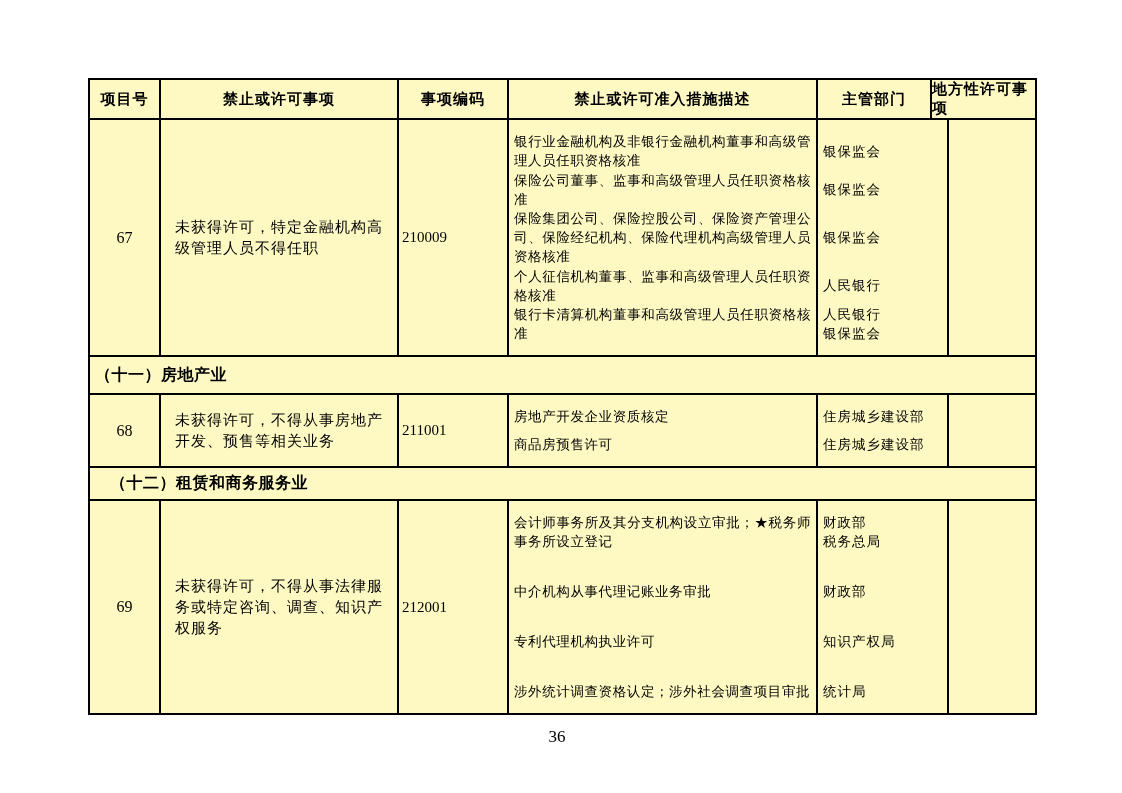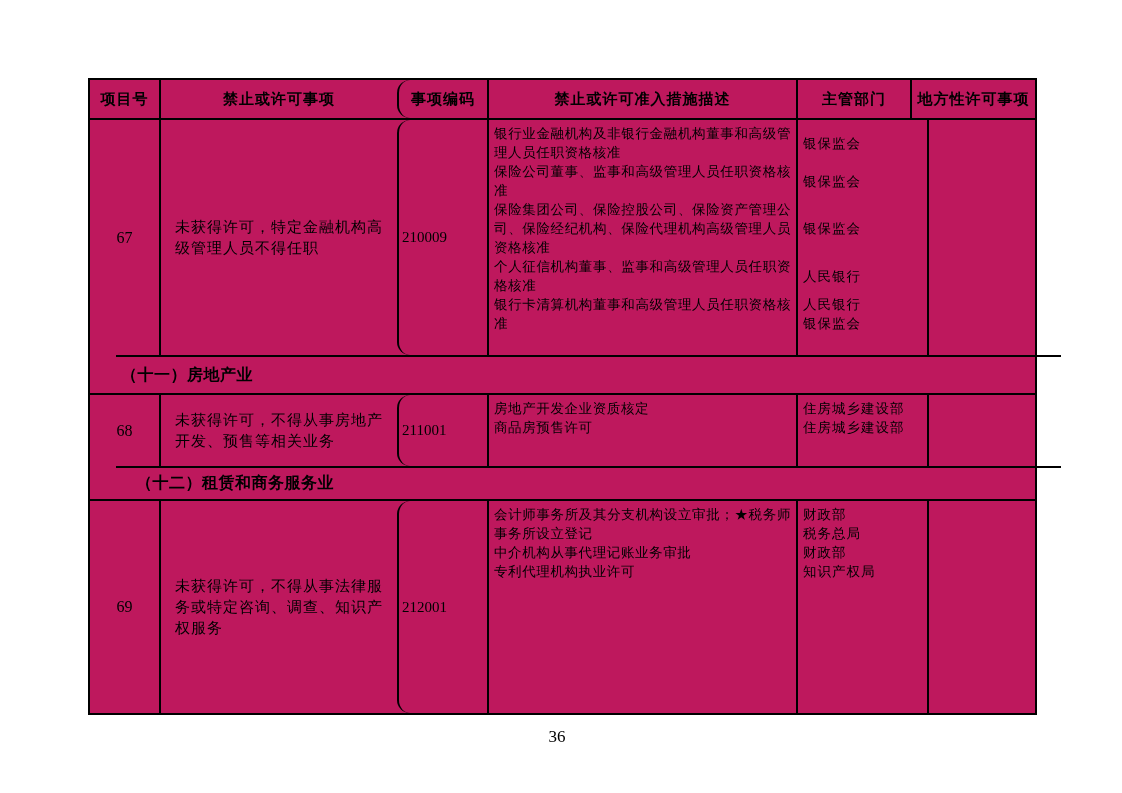--- a/index.html
+++ b/index.html
@@ -8,29 +8,29 @@
     width: 1122px; height: 793px;
     position: relative;
     font-family: "Liberation Serif", "DejaVu Serif", serif;
     color: #000;
   }
   .doc-table {
     position: absolute;
     left: 88px; top: 78px;
     width: 949px;
     border: 2px solid #000;
-    background: #be185d;
+    background: #fef9c3;
   }
   .trow { display: flex; width: 100%; }
   .trow + .trow { border-top: 2px solid #000; }
   .cell { flex: 0 0 auto; }
   .cell + .cell { border-left: 2px solid #000; }
   .c1 { width: 69px; }
   .c2 { width: 238px; }
-  .c3 { width: 90px; border-radius: 13px; }
+  .c3 { width: 110px; }
   .c45 { width: 440px; }
   .c6 { flex: 1 1 auto; }
 
   
   .header-row { height: 38px; }
   .header-row .cell {
     display: flex; align-items: center; justify-content: center;
     font-weight: bold; font-size: 15px;
     letter-spacing: 1px;
     font-family: "Liberation Sans", "DejaVu Sans", sans-serif;
@@ -56,22 +56,22 @@
   }
   .matter-cell span { width: 100%; }
   .code-cell {
     display: flex; align-items: center;
     padding-left: 3px;
     font-size: 15px;
   }
   .mz-cell {
     position: relative;
     display: flex; flex-direction: column;
-    justify-content: flex-start;
-    padding: 4px 0;
+    justify-content: space-between;
+    padding: 12px 0;
   }
   .mz-cell .vline {
     position: absolute; left: 307px; top: 0; bottom: 0;
     width: 2px; background: #000;
   }
   .entry {
     display: grid;
     grid-template-columns: 307px 1fr;
     align-items: center;
   }
@@ -83,21 +83,21 @@
   }
   .dept {
     padding-left: 7px;
     font-size: 13.5px; line-height: 19px;
     letter-spacing: 1px;
     white-space: pre-line;
   }
   .local-cell { }
 
   
-  .section-row { display: block; margin-left: 26px; }
+  .section-row { display: block; }
   .section-title {
     display: flex; align-items: center;
     height: 100%;
     padding-left: 5px;
     font-weight: bold; font-size: 16px;
     letter-spacing: 0.5px;
     font-family: "Liberation Sans", "DejaVu Sans", sans-serif;
   }
 
   .page-number {
@@ -196,19 +196,23 @@
 税务总局</div>
       </div>
       <div class="entry">
         <div class="measure">中介机构从事代理记账业务审批</div>
         <div class="dept">财政部</div>
       </div>
       <div class="entry">
         <div class="measure">专利代理机构执业许可</div>
         <div class="dept">知识产权局</div>
       </div>
+      <div class="entry">
+        <div class="measure">涉外统计调查资格认定；涉外社会调查项目审批</div>
+        <div class="dept">统计局</div>
+      </div>
     </div>
     <div class="cell c6 local-cell"></div>
   </div>
 
 </div>
 
 <div class="page-number">36</div>
 
 </body></html>

